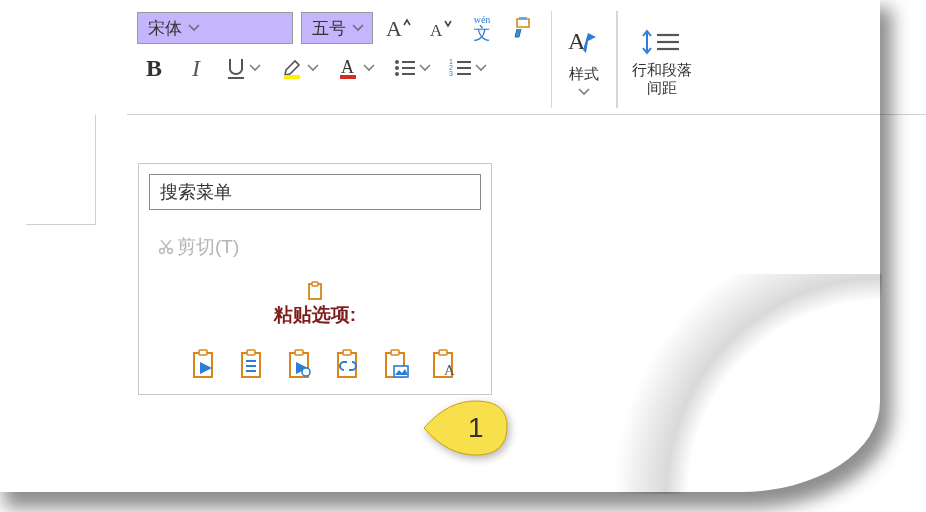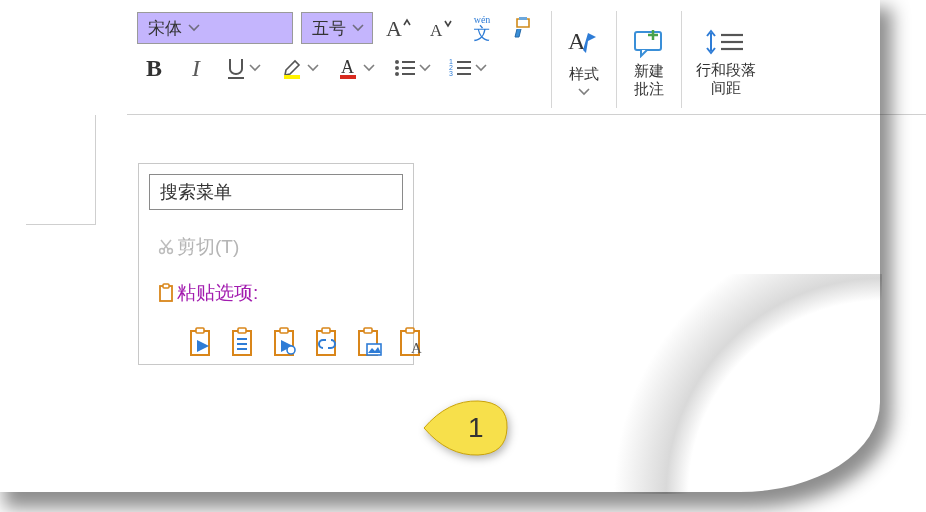--- a/index.html
+++ b/index.html
@@ -39,25 +39,25 @@
   .italic { font-family: "Times New Roman", serif; font-style: italic; font-size: 24px; color: #5a5a5a; }
   .small-chev svg { opacity: .75; }
 
   .big-btn { width: 64px; display: flex; flex-direction: column; align-items: center; justify-content: center; gap: 4px; padding-top: 4px; }
   .big-btn .lbl { font-size: 15px; color: #333; text-align: center; line-height: 1.15; white-space: pre; }
 
   
   .left-edge { position: absolute; left: 26px; top: 115px; width: 70px; height: 110px; border-right: 1px solid #cfcfcf; border-bottom: 1px solid #cfcfcf; }
 
   
-  .menu { position: absolute; left: 138px; top: 163px; width: 276px; border: 1px solid #c8c8c8; background: #fff; padding-bottom: 0; }
+  .menu { position: absolute; left: 138px; top: 163px; width: 354px; border: 1px solid #c8c8c8; background: #fff; padding-bottom: 8px; }
   .menu .search { margin: 10px 10px 14px 10px; border: 1px solid #8a8a8a; height: 36px; display: flex; align-items: center; padding: 0 10px; font-size: 18px; color: #333; }
   .menu-item { display: flex; align-items: center; padding: 10px 16px; font-size: 19px; }
   .menu-item.disabled { color: #b5b5b5; }
-  .menu-item.header { color: #a21caf; font-weight: 400; }
+  .menu-item.header { color: #7f1d1d; font-weight: 700; flex-direction: column; }
   .menu-item .ic { width: 22px; height: 22px; display: flex; align-items: center; justify-content: center; }
   .paste-row { display: flex; gap: 12px; padding: 8px 16px 4px 48px; }
   .paste-opt { width: 36px; height: 36px; display: flex; align-items: center; justify-content: center; }
 
   
   .callout { position: absolute; left: 420px; top: 398px; width: 90px; height: 60px; filter: drop-shadow(2px 3px 4px rgba(0,0,0,.3)); }
   .callout .num { position: absolute; left: 48px; top: 14px; font-size: 28px; color: #333; }
 
   .chev-down { width: 12px; height: 12px; }
 </style>
@@ -192,30 +192,20 @@
     <span class="lbl">样式</span>
     <span class="small-chev">
         <svg class="chev-down" viewBox="0 0 12 12">
           <path d="M1 3 L6 8 L11 3" fill="none" stroke="#555" stroke-width="1.6"></path>
         </svg>
       </span>
   </div>
 
   <div class="ribbon-sep"></div>
 
-  <div class="big-btn">
-    <svg width="36" height="32" viewBox="0 0 36 32">
-        <rect x="4" y="6" width="26" height="18" rx="2" fill="none" stroke="#3a8fd8" stroke-width="2"></rect>
-        <path d="M10 24 l0 6 l6 -6" fill="#fff" stroke="#3a8fd8" stroke-width="2"></path>
-        <line x1="22" y1="4" x2="22" y2="14" stroke="#4aa24a" stroke-width="2.5"></line>
-        <line x1="17" y1="9" x2="27" y2="9" stroke="#4aa24a" stroke-width="2.5"></line>
-      </svg>
-    <span class="lbl">新建
-批注</span>
-  </div>
 
   <div class="ribbon-sep"></div>
 
   <div class="big-btn" style="width:88px;">
     <svg width="42" height="30" viewBox="0 0 42 30">
         <path d="M6 6 L6 24 M2 9 L6 4 L10 9 M2 21 L6 26 L10 21" fill="none" stroke="#2e7cd6" stroke-width="2"></path>
         <line x1="16" y1="8" x2="38" y2="8" stroke="#555" stroke-width="2.2"></line>
         <line x1="16" y1="15" x2="38" y2="15" stroke="#555" stroke-width="2.2"></line>
         <line x1="16" y1="22" x2="38" y2="22" stroke="#555" stroke-width="2.2"></line>
       </svg>

